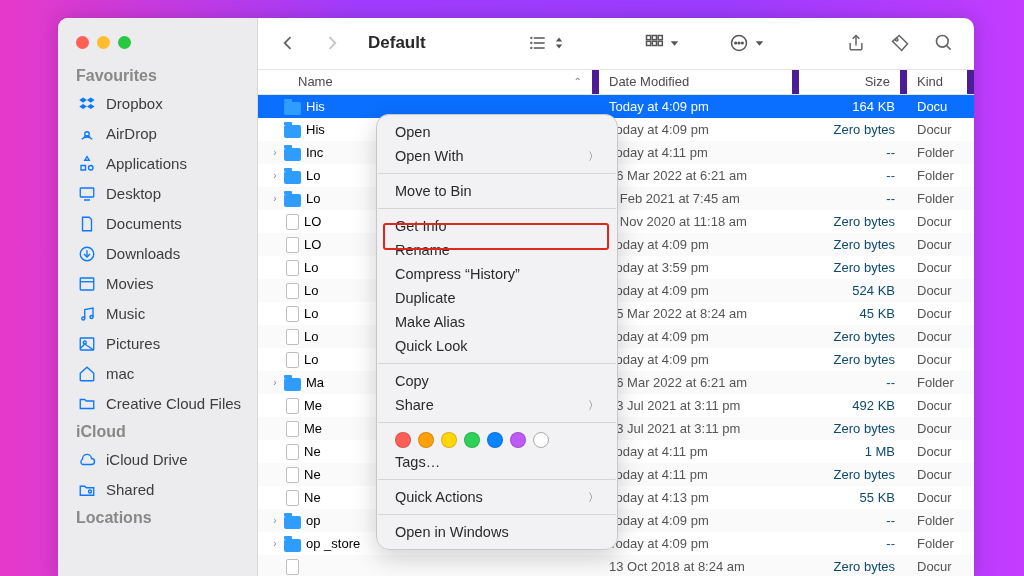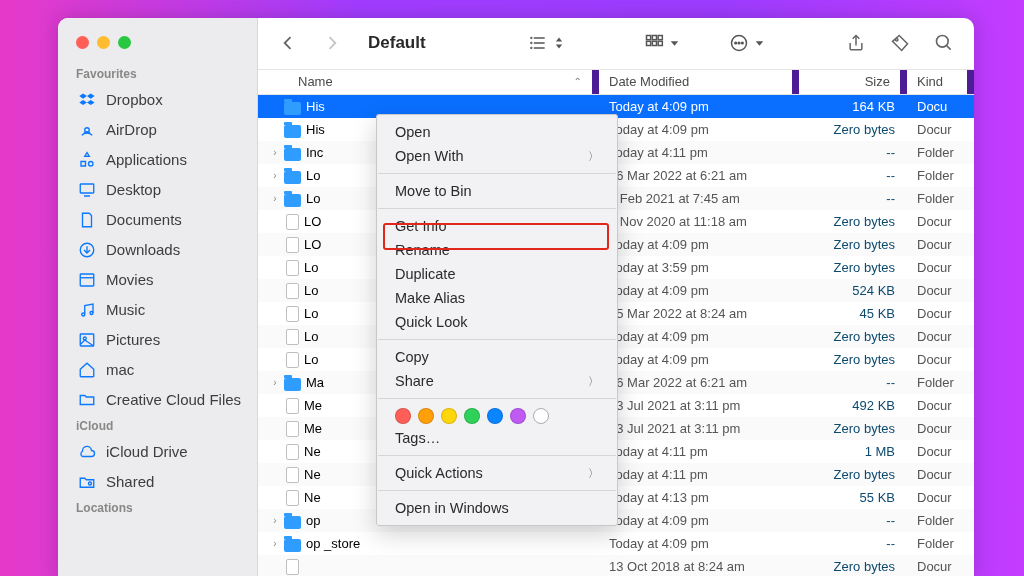--- a/index.html
+++ b/index.html
@@ -16,21 +16,21 @@
   }
   
   .sidebar {
     width: 200px; flex: 0 0 200px;
     background: linear-gradient(#ececee, #ececee);
     padding: 10px 0 0 0; border-right: 1px solid #d8d8d8;
   }
   .traffic { display: flex; gap: 8px; padding: 8px 0 14px 18px; }
   .tl { width: 13px; height: 13px; border-radius: 50%; }
   .tl.red { background: #ff5f57; } .tl.yel { background: #febc2e; } .tl.grn { background: #28c840; }
-  .label { font-size: 12px; color: #888886; padding: 4px 18px 4px 18px; font-weight: 600; }
+  .label { font-size: 16px; color: #888886; padding: 4px 18px 4px 18px; font-weight: 600; }
   .nav { display: flex; gap: 10px; padding: 6px 14px 6px 20px; font-size: 15px; color: #3d3d3d; cursor: default; }
   .nav .ico { width: 18px; height: 18px; color: #0a78ff; display:flex; align-items:center; justify-content:center; }
   .nav .ico svg { width: 18px; height: 18px; }
   
   .main { flex: 1; display: flex; flex-direction: column; }
   .toolbar {
     height: 54px; display: flex; align-items: center;
     padding: 0 18px; gap: 20px; border-bottom: 1px solid #e4e4e4;
   }
   .tb-btn { width: 24px; height: 24px; color: #666; display:flex; align-items:center; justify-content:center; }
@@ -61,21 +61,21 @@
   .rkind { flex: 1; padding-left: 10px; color:#555; overflow:hidden; white-space:nowrap; }
   .disc { width: 14px; text-align:center; color:#8a8a8a; font-size:10px; }
   .fico { width: 17px; height: 17px; margin: 0 5px 0 2px; flex:0 0 auto; }
   .fico.folder { background: #2e9dff; border-radius:2px; position:relative; height:13px; margin-top:3px; }
   .fico.folder::before { content:""; position:absolute; top:-3px; left:0; width:8px; height:3px; background:#2e9dff; border-radius:1px 1px 0 0;}
   .fico.doc { background:#fff; border:1px solid #bfbfbf; border-radius:2px; height:16px; width:13px; margin-left:4px;}
   
   .menu {
     position: absolute; left: 318px; top: 96px;
     width: 242px; background: rgba(242,242,244,0.98);
-    border: 1px solid #c8c8c8; border-radius: 3px;
+    border: 1px solid #c8c8c8; border-radius: 13px;
     padding: 5px 0; font-size: 14.5px; color: #2a2a2a;
     box-shadow: 0 8px 24px rgba(0,0,0,0.18);
     backdrop-filter: blur(10px);
   }
   .mi { padding: 4px 18px; display:flex; justify-content:space-between; align-items:center; }
   .mi .arr { color:#555; font-size:11px; }
   .sep { height:1px; background:#d6d6d6; margin: 5px 1px; }
   .tags { display:flex; gap: 7px; padding: 4px 18px 2px 18px; }
   .tdot { width:16px; height:16px; border-radius:50%; border:0.5px solid rgba(0,0,0,0.15); }
   .highlight-box {
@@ -520,20 +520,21 @@
     <div class="mi">Open</div>
     <div class="mi">
         <span>Open With</span>
         <span class="arr">〉</span>
       </div>
     <div class="sep"></div>
     <div class="mi">Move to Bin</div>
     <div class="sep"></div>
     <div class="mi">Get Info</div>
     <div class="mi">Rename</div>
+    <div class="mi">Compress “History”</div>
     <div class="mi">Duplicate</div>
     <div class="mi">Make Alias</div>
     <div class="mi">Quick Look</div>
     <div class="sep"></div>
     <div class="mi">Copy</div>
     <div class="mi">
         <span>Share</span>
         <span class="arr">〉</span>
       </div>
     <div class="sep"></div>

